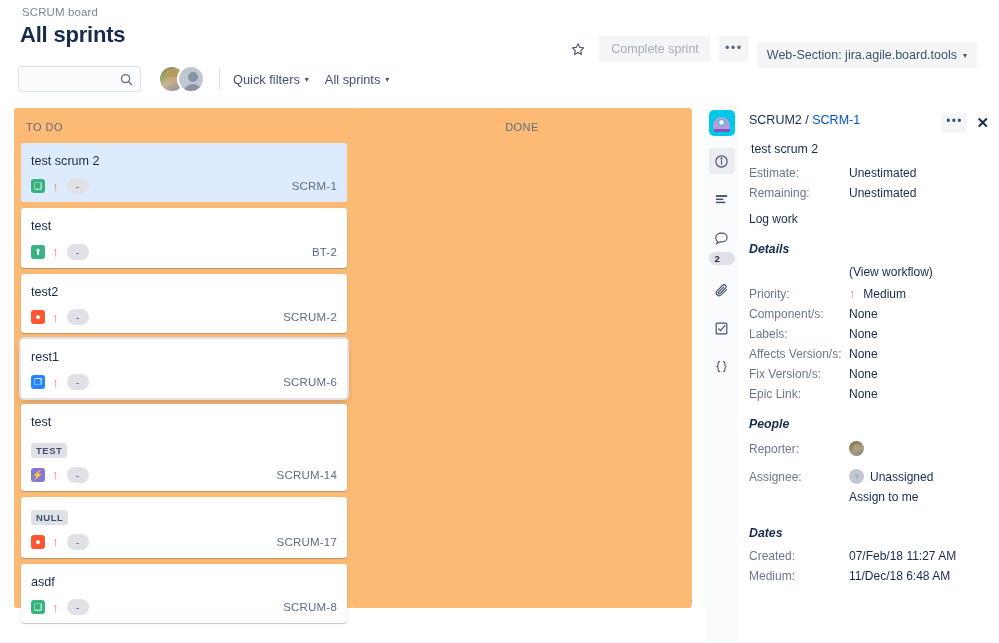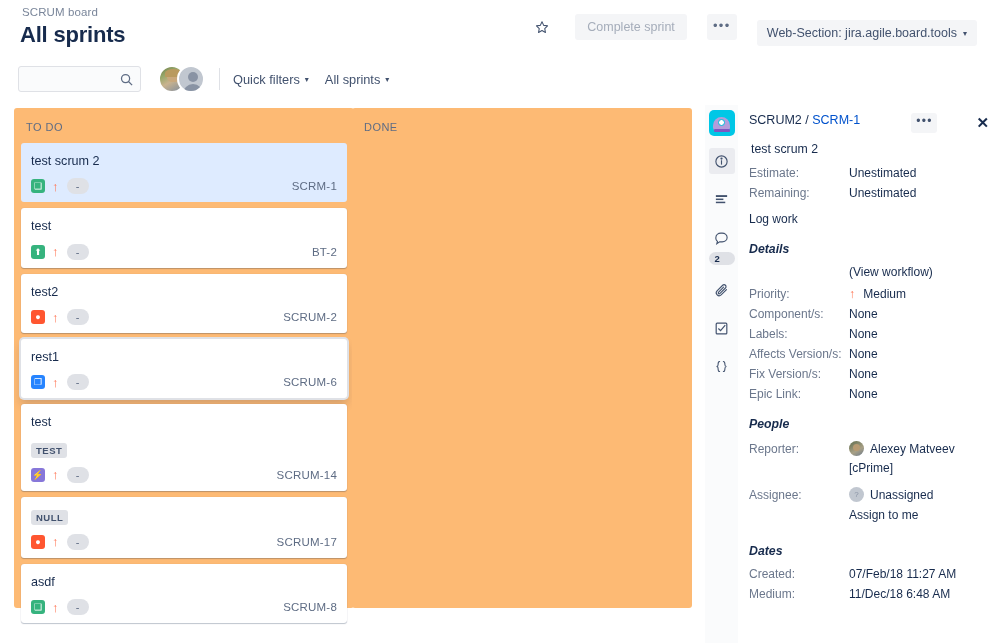--- a/index.html
+++ b/index.html
@@ -15,22 +15,22 @@
   
   .breadcrumb {
     position: absolute; left: 22px; top: 6px;
     font-size: 11.5px; color: #7a869a; letter-spacing: .1px;
   }
   .page-title {
     position: absolute; left: 20px; top: 22px;
     font-size: 22px; font-weight: bold; color: #172b4d; letter-spacing: -.2px;
   }
   .hdr-actions {
-    position: absolute; right: 22px; top: 8px;
-    display: flex; align-items: center; gap: 20px;
+    position: absolute; right: 22px; top: 30px;
+    display: flex; align-items: center; gap: 8px;
   }
   .star-btn {
     width: 26px; height: 26px; display: flex; align-items: center; justify-content: center;
     cursor: pointer; background: transparent; border: none;
   }
   .btn-flat {
     height: 26px; padding: 0 12px; border: none; border-radius: 3px;
     background: #f4f5f7; color: #a5adba; font-size: 12.5px;
     font-family: "Liberation Sans", sans-serif; cursor: default;
     display: flex; align-items: center;
@@ -96,21 +96,21 @@
     cursor:pointer; margin-right:16px;
   }
 
   
   .board { position:absolute; left:14px; top:108px; right:0; bottom:0; }
   .col {
     position:absolute; top:0; width:340px; bottom:35px;
     background:#fdba74; border-radius:3px; padding:0 7px;
   }
   .col.todo { left:0; }
-  .col.done { left:338px; }
+  .col.done { left:338px;text-align:center; }
   .col-head {
     font-size:11px; color:#5e6c84; letter-spacing:.45px;
     padding:13px 5px 10px 5px; text-transform:uppercase;
   }
   .card {
     background:#fff; border-radius:3px; margin-bottom:6px;
     padding:10px 10px 8px 10px; cursor:pointer;
     box-shadow: 0 1px 1px rgba(9,30,66,.25), 0 0 1px rgba(9,30,66,.18);
     position:relative;
   }
@@ -175,21 +175,21 @@
     display:flex; align-items:center; justify-content:center;
     color:#42526e; cursor:pointer; position:relative; flex:none;
   }
   .rail-ico.active { background:#ebecf0; }
   .rail-badge {
     background:#dfe1e6; color:#172b4d; font-size:9.5px; font-weight:bold;
     border-radius:9px; padding:1px 6px; margin-top:2px;
   }
 
   .panel-body { position:absolute; left:33px; top:0; right:0; bottom:0; padding:8px 10px 0 11px; }
-  .panel-top { display:flex; align-items:flex-start;gap:30px; }
+  .panel-top { display:flex; align-items:flex-start; }
   .pkey { font-size:12.5px; color:#172b4d; }
   .pkey .lnk { color:#0052cc; }
   .p-dots {
     margin-left:auto; background:#f4f5f7; border:none; border-radius:3px;
     width:26px; height:20px; color:#42526e; font-size:12px; letter-spacing:1.3px;
     display:flex; align-items:center; justify-content:center; cursor:pointer; padding-bottom:5px;
   }
   .p-close {
     margin-left:9px; background:transparent; border:none; cursor:pointer;
     color:#172b4d; font-size:15px; font-weight:bold; line-height:1; padding:2px 0 0 0;
@@ -443,21 +443,21 @@
     <div class="row">
       <div class="k">Epic Link:</div>
       <div class="v">None</div>
     </div>
 
     <div class="sec-h">People</div>
 
     <div class="row">
       <div class="k">Reporter:</div>
       <div class="v-multi" style="width:118px">
-        <span class="mini-av photo"></span><span>Alexey Matveev [cPrime]</span>
+        <span class="mini-av photo"></span>
       </div>
     </div>
 
     <div class="row" style="margin-top:10px">
       <div class="k">Assignee:</div>
       <div class="v">
         <span class="mini-av unknown">?</span><span>Unassigned</span>
       </div>
     </div>
     <div class="row">

